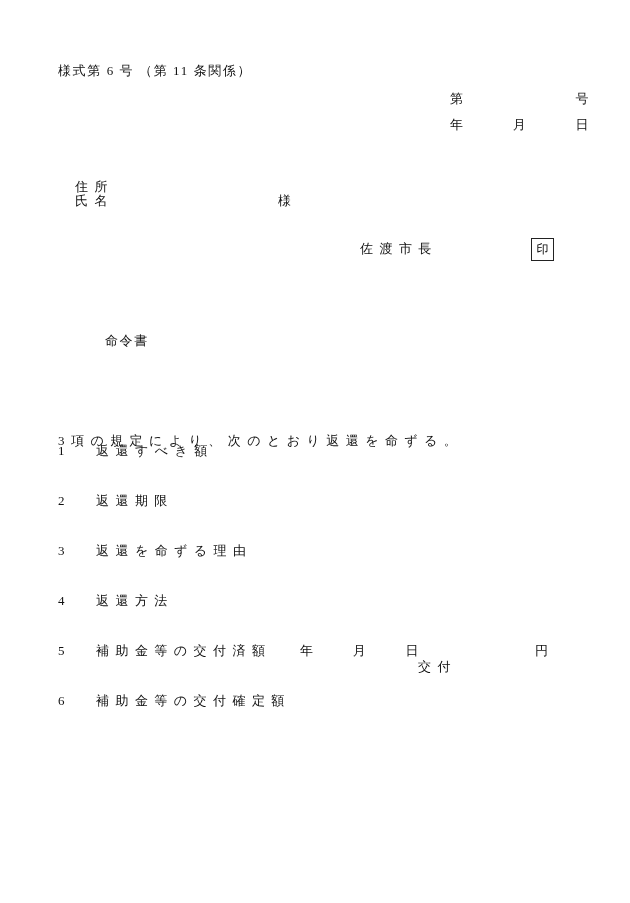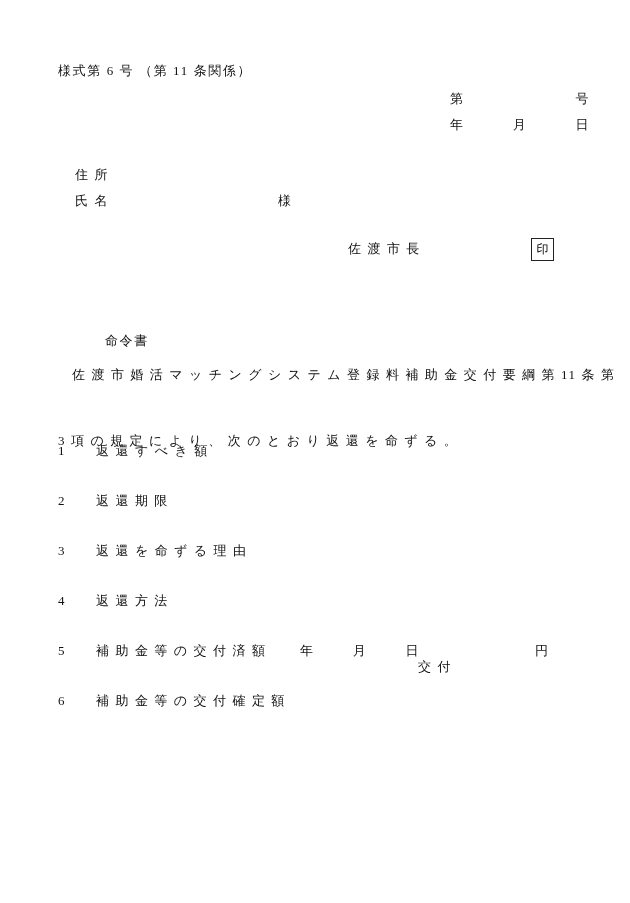--- a/index.html
+++ b/index.html
@@ -52,35 +52,35 @@
     position: absolute;
     left: 450px;
     top: 118px;
     width: 140px;
     display: flex;
     justify-content: space-between;
   }
   .addr {
     position: absolute;
     left: 75px;
-    top: 168px;
+    top: 180px;
   }
   .name {
     position: absolute;
     left: 75px;
     top: 194px;
   }
   .sama {
     position: absolute;
     left: 278px;
     top: 194px;
   }
   .mayor {
     position: absolute;
-    left: 348px;
+    left: 360px;
     top: 242px;
     text-align: right;
   }
   .seal {
     position: absolute;
     left: 531px;
     top: 238px;
     width: 21px;
     height: 21px;
     border: 1px solid #222222;
@@ -164,21 +164,20 @@
 
     <div class="line addr">住 所</div>
     <div class="line name">氏 名</div>
     <div class="line sama">様</div>
 
     <div class="line mayor">佐 渡 市 長</div>
     <div class="seal">印</div>
 
     <div class="line title2">命令書</div>
 
-    <div class="line para1">佐 渡 市 婚 活 マ ッ チ ン グ シ ス テ ム 登 録 料 補 助 金 交 付 要 綱 第 11 条 第</div>
     <div class="line para2">3 項 の 規 定 に よ り 、 次 の と お り 返 還 を 命 ず る 。</div>
 
     <div class="line item i1">
       <span class="num">1</span>
       <span>返 還 す べ き 額</span>
     </div>
     <div class="line item i2">
       <span class="num">2</span>
       <span>返 還 期 限</span>
     </div>

